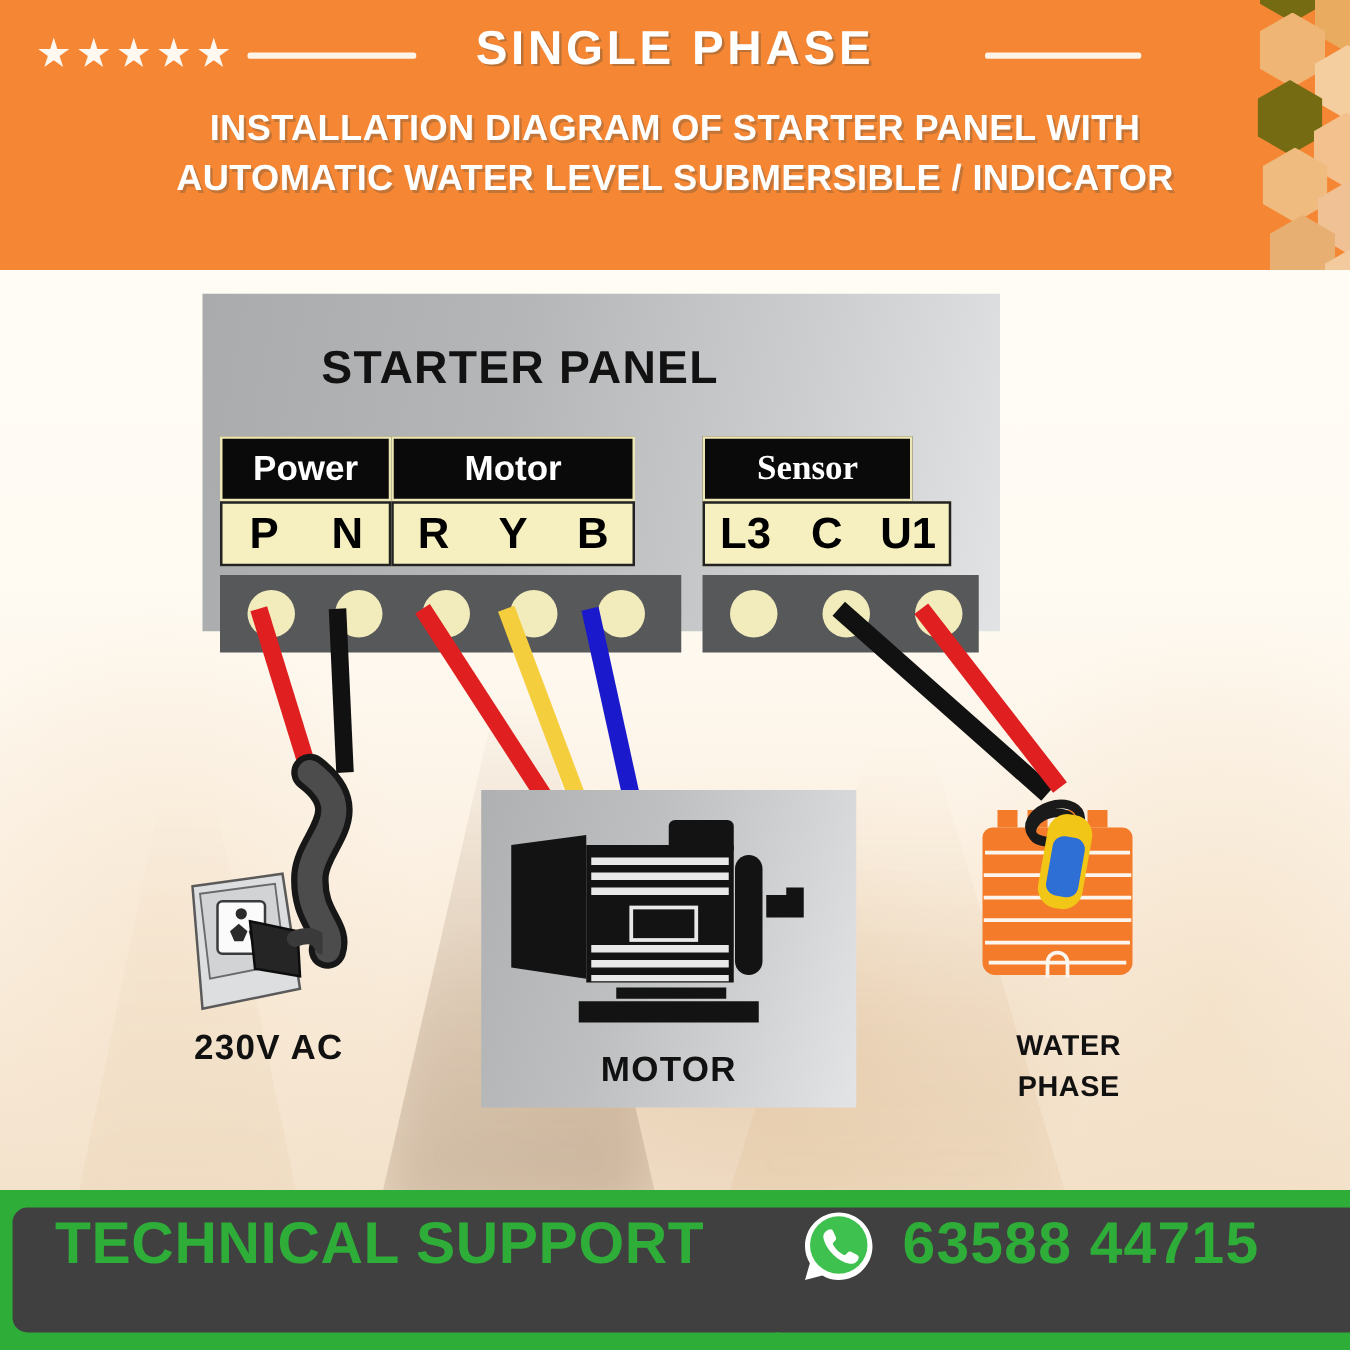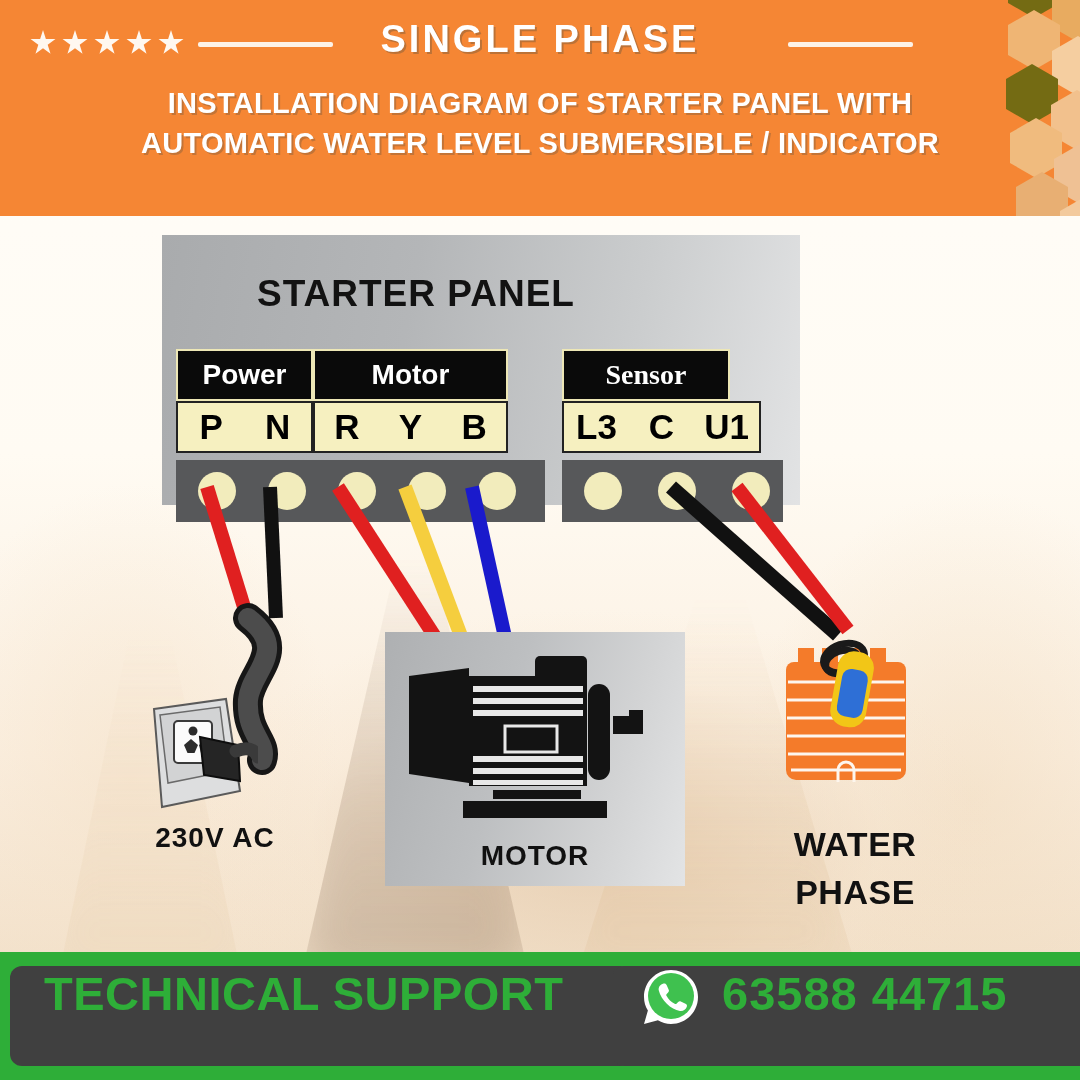--- a/index.html
+++ b/index.html
@@ -69,21 +69,21 @@
 
   
   .motorbox{position:absolute;left:385px;top:632px;width:300px;height:254px;
     background:linear-gradient(105deg,#AEB0B2 0%,#BDBFC1 40%,#D3D4D5 75%,#E3E4E5 100%);}
   .motor-label{position:absolute;left:0;bottom:14px;width:300px;text-align:center;
     font-size:28px;font-weight:700;letter-spacing:1px;color:#111;}
 
   
   .tank{position:absolute;left:780px;top:630px;width:145px;height:180px;}
   .tank-label{position:absolute;left:760px;top:820px;width:190px;text-align:center;
-    font-size:34px;font-weight:700;line-height:1.42;color:#111;letter-spacing:.5px;}
+    font-size:23px;font-weight:700;line-height:1.42;color:#111;letter-spacing:.5px;}
   .ac-label{position:absolute;left:120px;top:822px;width:190px;text-align:center;
     font-size:28px;font-weight:700;letter-spacing:1px;color:#111;}
 
   
   .footer{position:absolute;left:0;top:952px;width:1080px;height:128px;background:#2EAE38;}
   .fcard{position:absolute;background:#404040;border-radius:12px;
     display:flex;}
   .fcard1{left:10px;top:14px;width:588px;height:100px;padding-left:34px;}
   .fcard2{left:612px;top:14px;width:458px;height:100px;padding-left:28px;gap:20px;}
   .ftext{color:#2EAE38;font-size:47px;font-weight:700;letter-spacing:.5px;}

